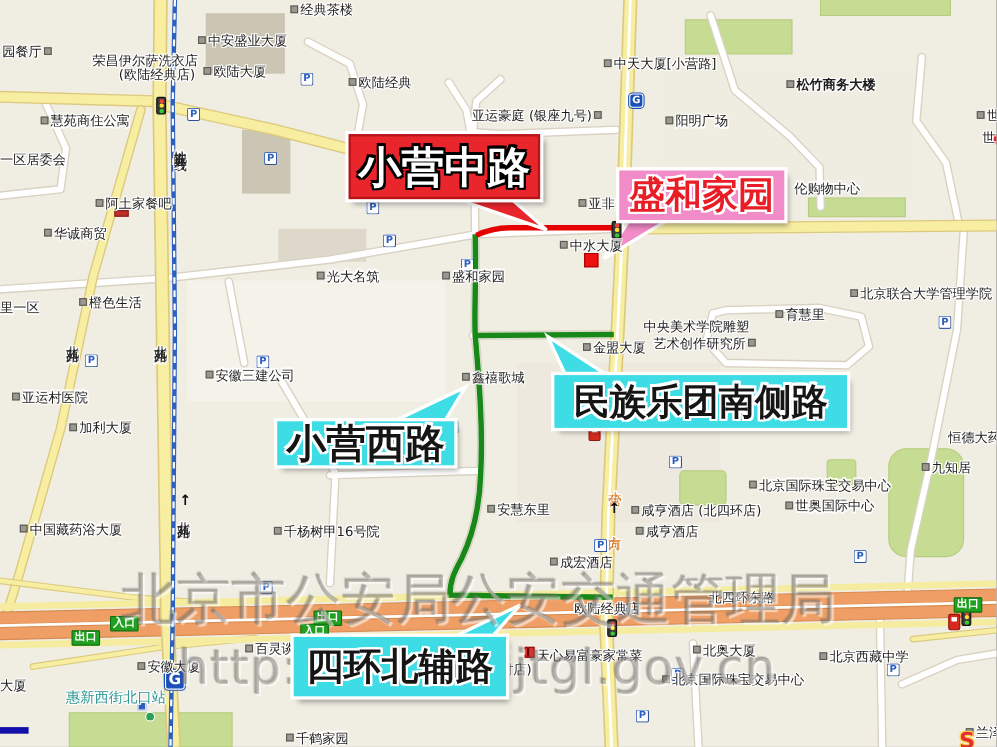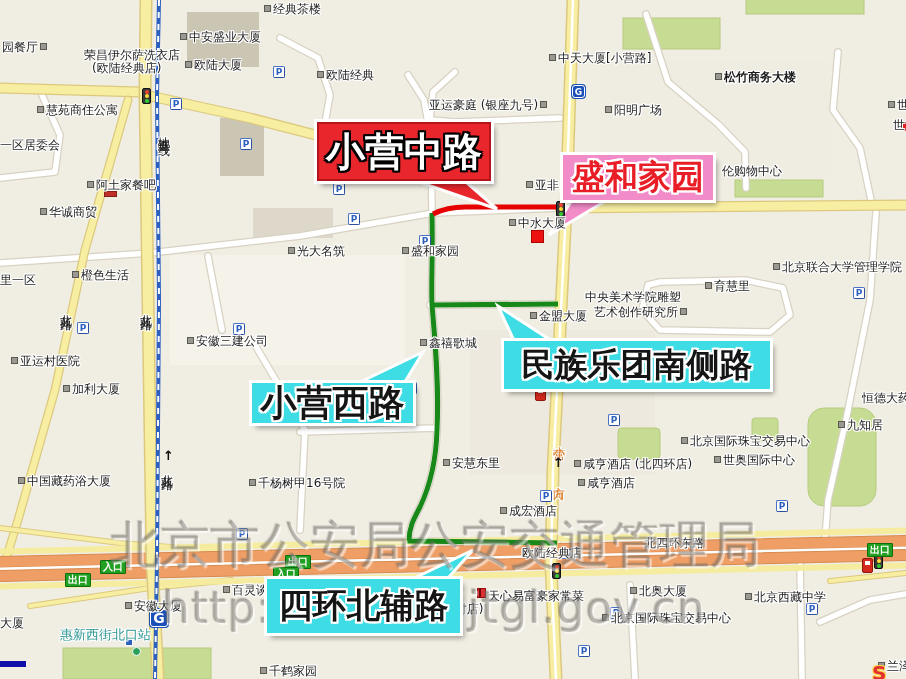--- a/index.html
+++ b/index.html
@@ -117,21 +117,21 @@
       <path stroke="#188818" stroke-width="5" d="M430,305 L558,304"></path>
       <path stroke="#E60000" stroke-width="5" d="M433,214 C443,209 452,207 465,207 L559,207"></path>
     </g>
   </svg>
 
   <div id="poi-layer">
       <div class="poi" style="left: 262px; top: 3px;"><span class="sq"></span><span>经典茶楼</span></div>
       <div class="poi" style="left: 2px; top: 41px;"><span>园餐厅</span><span class="sq"></span></div>
       <div class="poi" style="left: 178px; top: 31px;"><span class="sq"></span><span>中安盛业大厦</span></div>
       <div class="poi" style="left: 84px; top: 49px;"><span>荣昌伊尔萨洗衣店</span></div>
-      <div class="poi" style="left: 92px; top: 62px; text-align: center;"><span>(欧陆经典店)</span></div>
+      <div class="poi" style="left: 108px; top: 62px; text-align: center;"><span>(欧陆经典店)</span></div>
       <div class="poi" style="left: 183px; top: 59px;"><span class="sq"></span><span>欧陆大厦</span></div>
       <div class="poi" style="left: 315px; top: 69px;"><span class="sq"></span><span>欧陆经典</span></div>
       <div class="poi" style="left: 429px; top: 99px;"><span>亚运豪庭 (银座九号)</span><span class="sq"></span></div>
       <div class="poi" style="left: 547px; top: 52px;"><span class="sq"></span><span>中天大厦[小营路]</span></div>
       <div class="poi" style="left: 713px; top: 71px; font-weight: bold;"><span class="sq"></span><span>松竹商务大楼</span></div>
       <div class="poi" style="left: 603px; top: 104px;"><span class="sq"></span><span>阳明广场</span></div>
       <div class="poi" style="left: 886px; top: 99px;"><span class="sq"></span><span>世纪</span></div>
       <div class="poi" style="left: 893px; top: 119px;"><span>世</span></div>
       <div class="poi" style="left: 35px; top: 104px;"><span class="sq"></span><span>慧苑商住公寓</span></div>
       <div class="poi" style="left: 0px; top: 139px;"><span>一区居委会</span></div>

